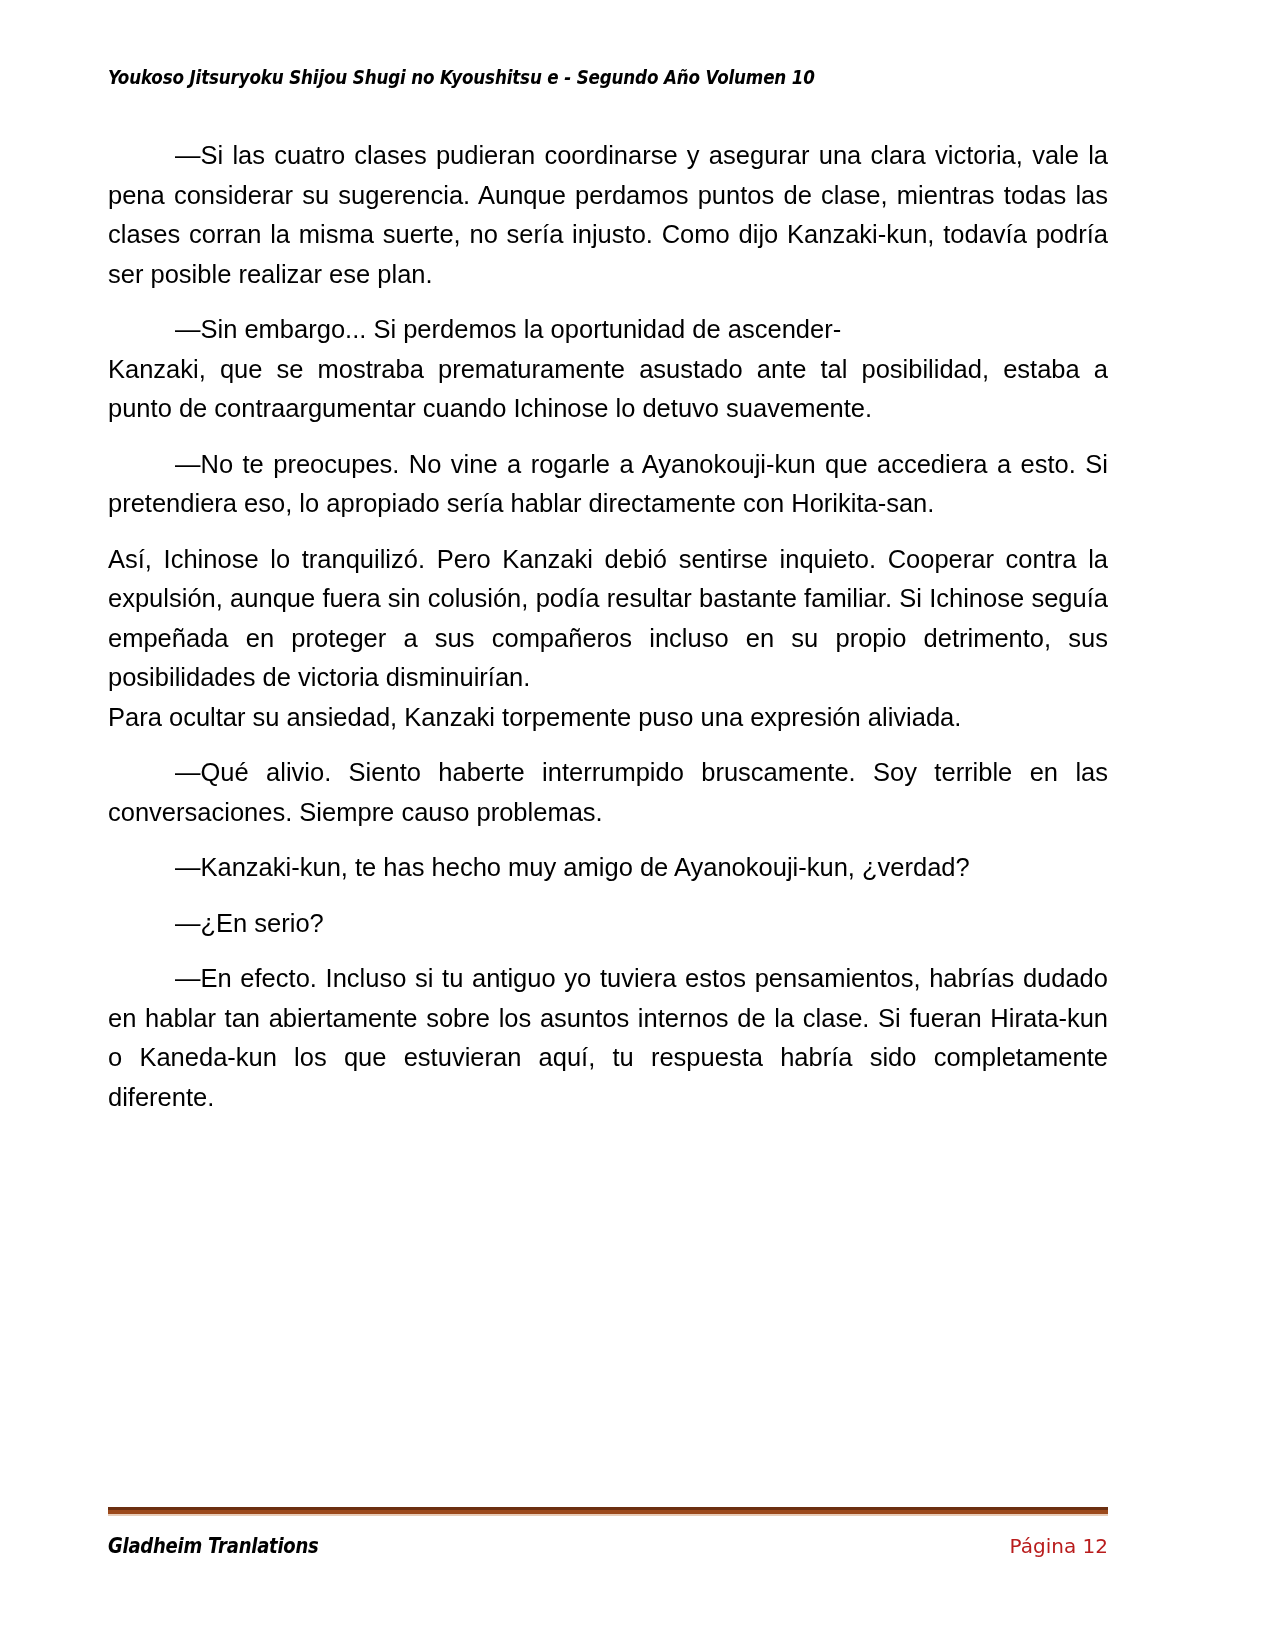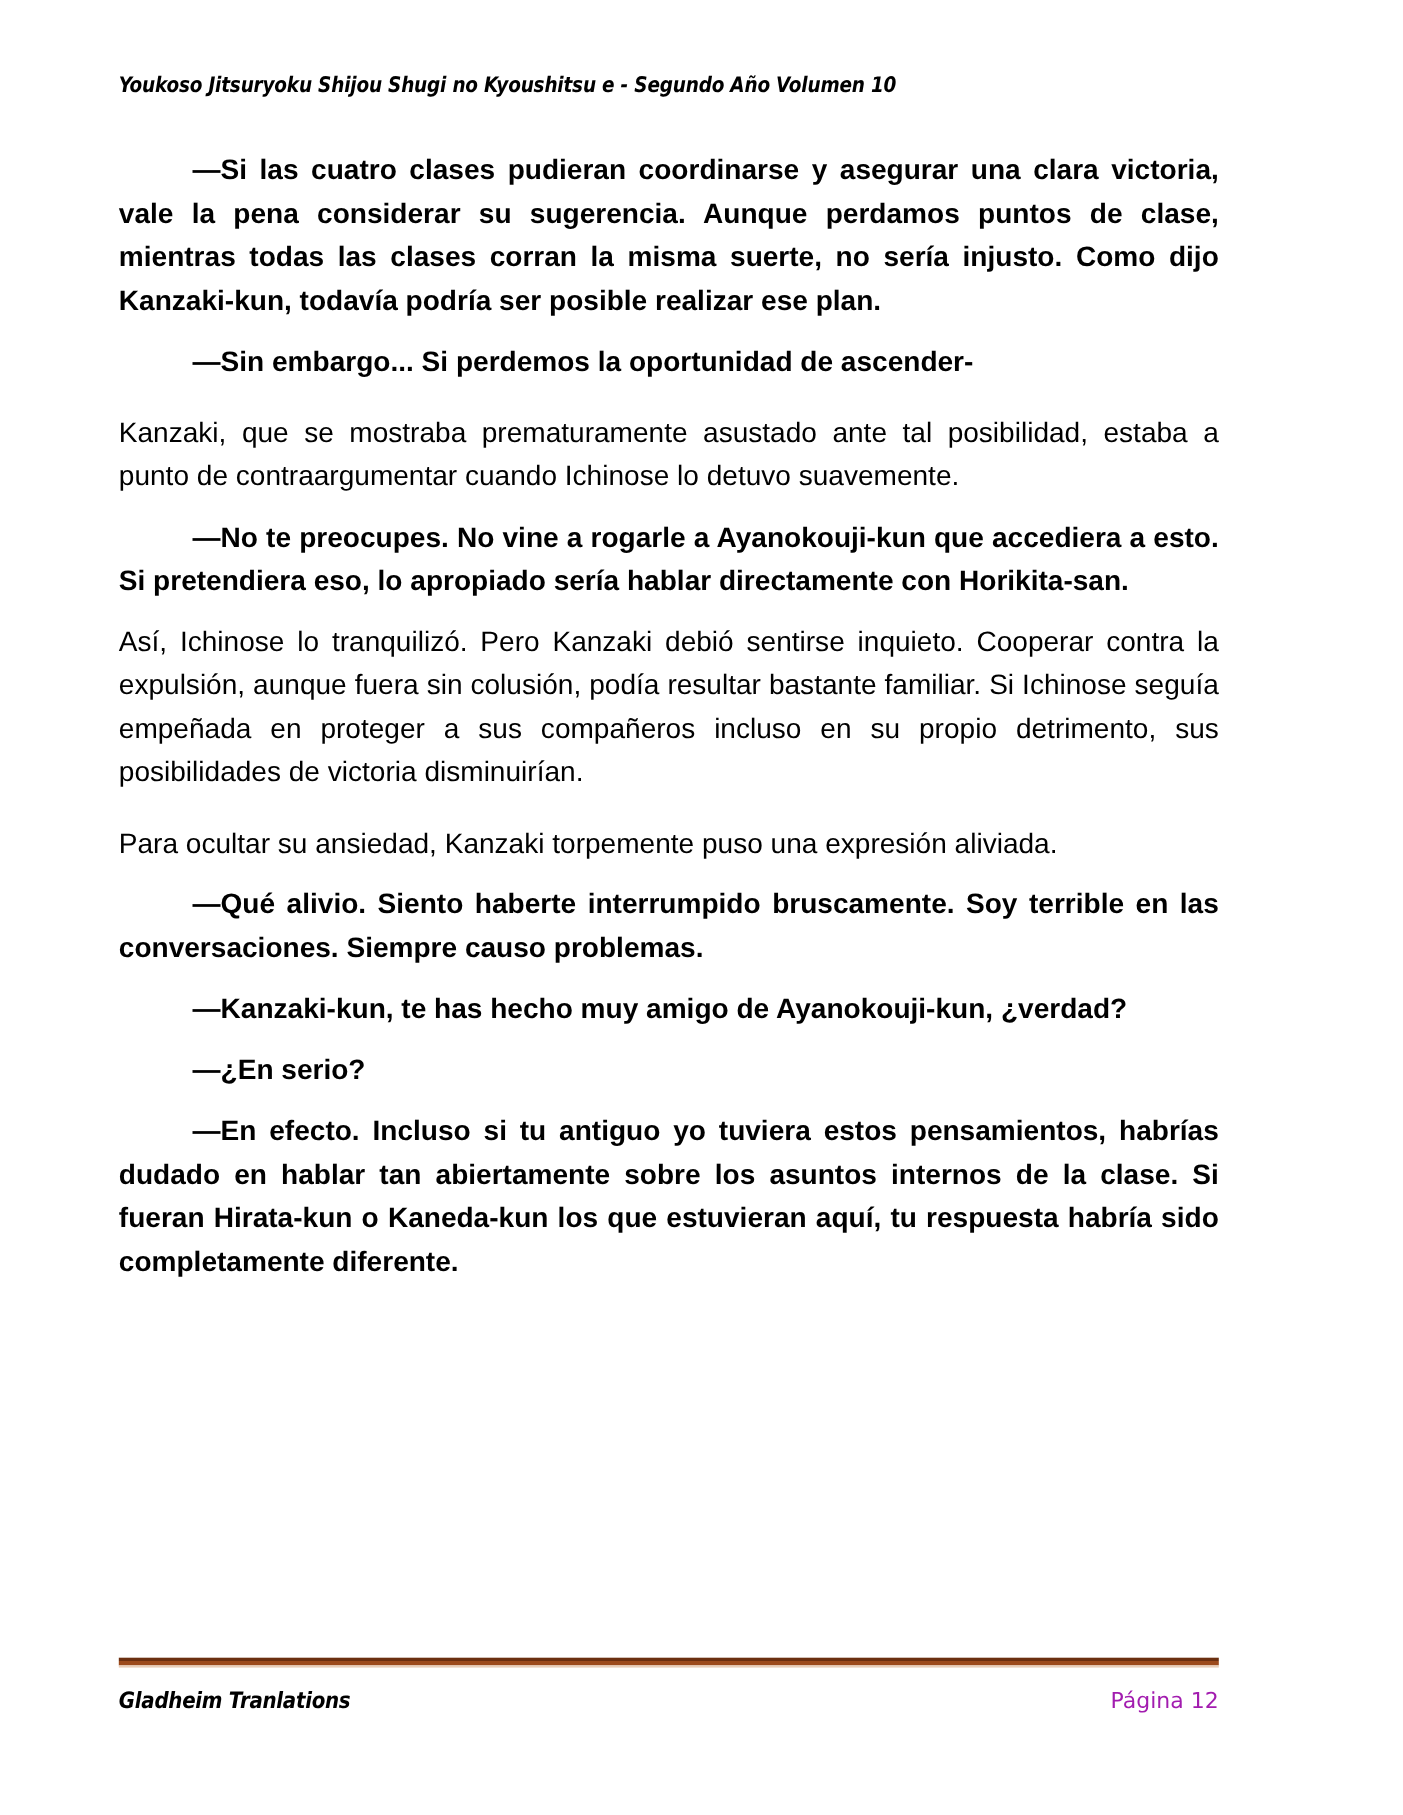--- a/index.html
+++ b/index.html
@@ -58,23 +58,22 @@
     font-family: "Liberation Sans", sans-serif;
     font-size: 25.5px;
     line-height: 39.5px;
     text-align: justify;
     text-justify: inter-word;
     color: #000000;
     hyphens: none;
   }
   .para.indent {
     text-indent: 67px;
-    font-weight: bold;
   }
-  .para.gap-sm { margin-top: 25px; }
+  .para.gap-sm { }
   .para.gap-md { margin-top: 16px; }
   .para.first { margin-top: 0; }
 
   
   .footer-rule {
     position: absolute;
     left: 108px;
     top: 1507px;
     width: 1000px;
     height: 9px;
@@ -109,21 +108,21 @@
     font-size: 20.5px;
     letter-spacing: -0.3px;
     transform: scaleX(0.88);
     transform-origin: left center;
     white-space: nowrap;
     color: #000000;
   }
   .page-footer .footer-pagenum {
     font-family: "DejaVu Sans", sans-serif;
     font-size: 20px;
-    color: #a21caf;
+    color: #b91c1c;
     white-space: nowrap;
   }
 </style>
 </head>
 <body>
 
 <div class="page">
 
   <div class="page-header">
     <div class="header-title">Youkoso Jitsuryoku Shijou Shugi no Kyoushitsu e - Segundo Año Volumen 10</div>

